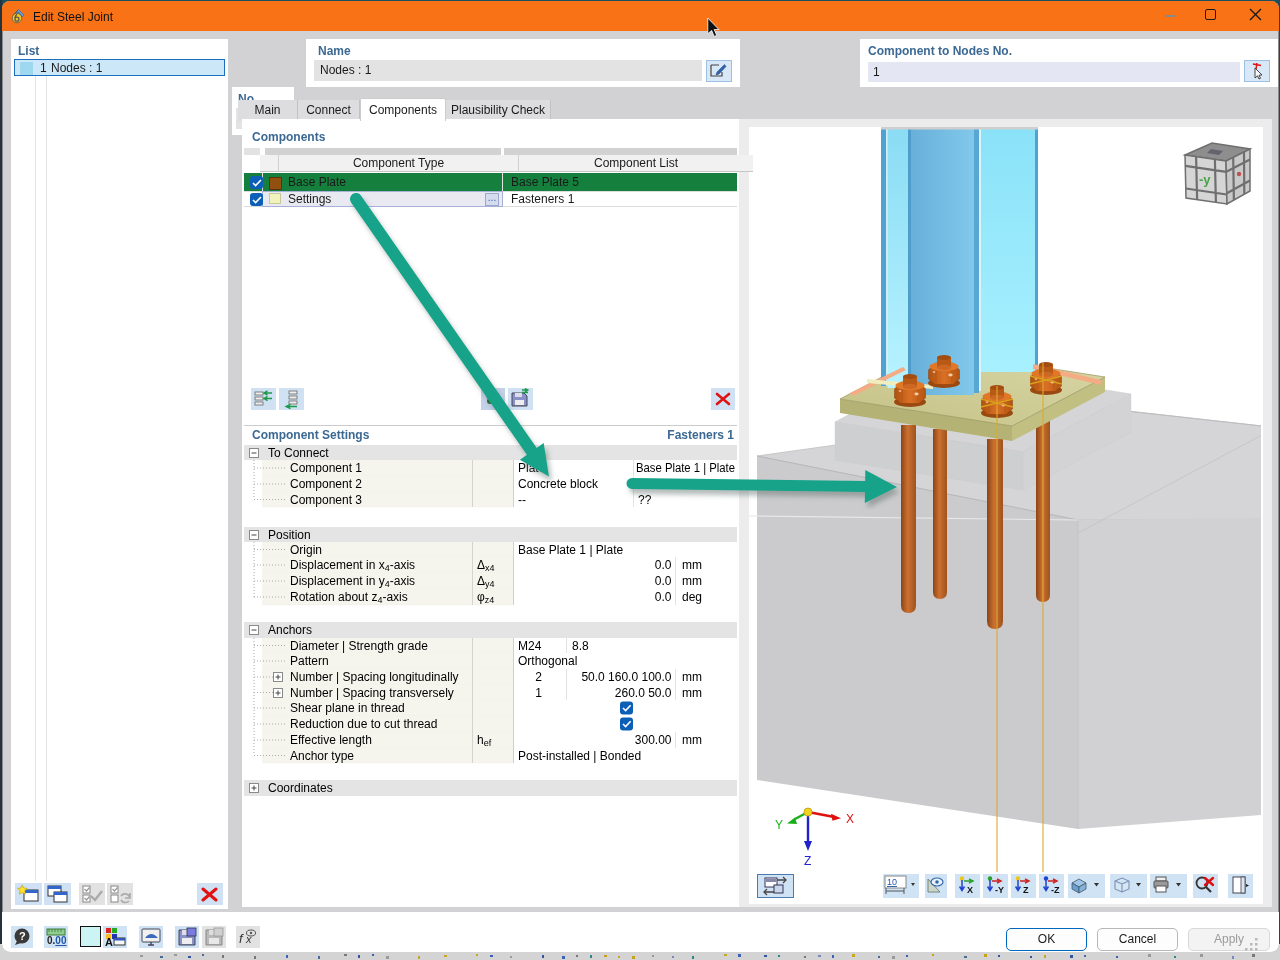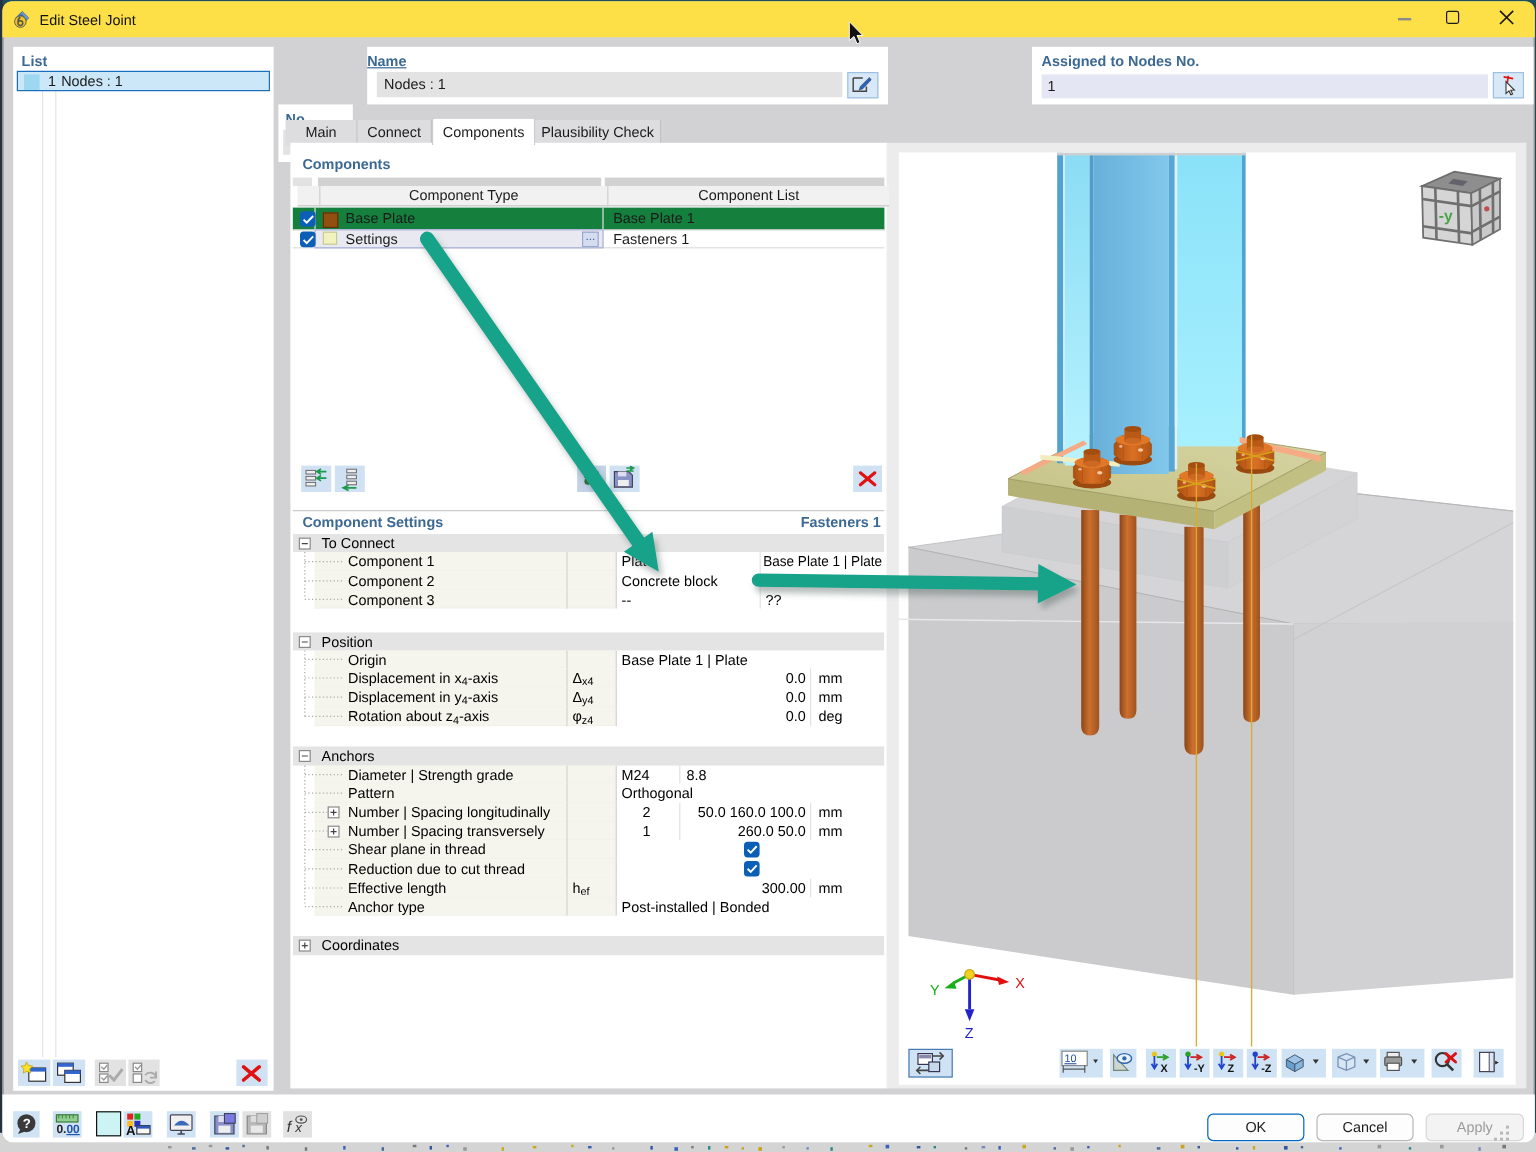--- a/index.html
+++ b/index.html
@@ -1,21 +1,21 @@
 <!DOCTYPE html>
 <html><head>
 <meta charset="utf-8">
 <style>
   * { margin:0; padding:0; box-sizing:border-box; }
   html,body { width:1280px; height:960px; overflow:hidden; }
   body { font-family:"Liberation Sans", sans-serif; font-size:12px; color:#1a1a1a; background:#26454f; position:relative; }
   .abs { position:absolute; }
   .hdr { color:#3b6993; font-weight:bold; }
   .dlg { position:absolute; left:2px; top:1px; width:1277px; height:951px; background:#d2d1d4; border-radius:8px; box-shadow:0 0 0 1px #8a8a8a inset; }
-  .titlebar { position:absolute; left:0; top:0; width:100%; height:30px; background:#fde047; border-radius:8px 8px 0 0; }
+  .titlebar { position:absolute; left:0; top:0; width:100%; height:30px; background:#f97316; border-radius:8px 8px 0 0; }
   .panel { position:absolute; background:#fff; }
   .inp { position:absolute; background:#e3e3e3; font-size:12px; line-height:21px; }
   .lav { background:#e4e7f3; }
   .btn-blue { position:absolute; background:#cfe1f2; }
   .btn-gray { position:absolute; background:#e2e2e2; }
   .tab { position:absolute; top:99px; height:21px; background:#dddddf; border-right:1px solid #c2c2c4; text-align:center; line-height:20px; }
   .tab.active { top:97px; height:23px; background:#fff; z-index:3; line-height:23px; border:1px solid #cccccc; border-bottom:none; border-radius:2px 2px 0 0; }
   svg text { font-family:"Liberation Sans", sans-serif; }
 </style>
 </head>
@@ -82,30 +82,30 @@
     <svg class="abs" style="left:190px;top:848px;" width="18" height="15" viewBox="0 0 18 15">
         <path d="M2 2 L15 13 M15 2 L2 13" stroke="#e01212" stroke-width="3" stroke-linecap="round"></path>
       </svg>
   </div>
 
   <div class="panel" style="left:230px;top:38px;width:62px;height:48px;margin-top:48px;">
     <div class="abs hdr" style="left:6px;top:5px;">No.</div>
     <div class="inp" style="left:4px;top:21px;width:54px;height:21px;text-align:right;padding-right:5px;">1</div>
   </div>
   <div class="panel" style="left:304px;top:38px;width:434px;height:48px;">
-    <div class="abs hdr" style="left:0;top:5px;text-decoration:underline;">Name</div>
+    <div class="abs hdr" style="left:12px;top:5px;">Name</div>
     <div class="inp" style="left:8px;top:21px;width:388px;height:21px;padding-left:6px;">Nodes : 1</div>
     <div class="abs" style="left:400px;top:21px;width:26px;height:22px;background:#d8e8f6;border:1px solid #9ec0e2;"></div>
     <svg class="abs" style="left:404px;top:24px;" width="17" height="15" viewBox="0 0 17 15">
       <path d="M1 2 h8 M1 2 v11 h11 v-4" stroke="#444" stroke-width="1.2" fill="none"></path>
       <path d="M14.5 1.5 L7 9 L6 12 L9 11 L16 3.5 Z" fill="#2a66b8" stroke="#224" stroke-width="0.4"></path>
     </svg>
   </div>
   <div class="panel" style="left:858px;top:38px;width:418px;height:48px;">
-    <div class="abs hdr" style="left:8px;top:5px;">Assigned to Nodes No.</div>
+    <div class="abs hdr" style="left:8px;top:5px;">Component to Nodes No.</div>
     <div class="inp lav" style="left:8px;top:23px;width:372px;height:20px;padding-left:5px;">1</div>
     <div class="abs" style="left:384px;top:21px;width:26px;height:22px;background:#d8e8f6;border:1px solid #9ec0e2;"></div>
     <svg class="abs" style="left:389px;top:24px;" width="16" height="17" viewBox="0 0 16 17">
       <path d="M4 1 L12 2.5 M8 0 L7 6" stroke="#e01212" stroke-width="1.4"></path>
       <path d="M6 5 L6 15 L8.5 12.8 L10 16 L11.5 15.3 L10 12.2 L13 12 Z" fill="#f8f8f8" stroke="#333" stroke-width="0.9"></path>
     </svg>
   </div>
 
   <div class="tab" style="left:236px;width:60px;">Main</div>
   <div class="tab" style="left:296px;width:62px;">Connect</div>
@@ -239,37 +239,37 @@
     <circle cx="61" cy="685" r="4" fill="#f2d21e" stroke="#c8a818"></circle>
     </svg>
   </div>
 
   <div class="abs hdr" style="left:250px;top:129px;">Components</div>
 
   <div class="abs" style="left:242px;top:147px;width:16px;height:7px;background:#e2e2e2;"></div>
   <div class="abs" style="left:263px;top:147px;width:236px;height:7px;background:#d2d2d2;"></div>
   <div class="abs" style="left:502px;top:147px;width:233px;height:7px;background:#d2d2d2;"></div>
 
-  <div class="abs" style="left:246px;top:154px;width:493px;height:17px;background:#f1f1f1;border-bottom:1px solid #c6c6c6;">
+  <div class="abs" style="left:258px;top:154px;width:493px;height:17px;background:#f1f1f1;border-bottom:1px solid #c6c6c6;">
     <div class="abs" style="left:18px;top:0;width:1px;height:17px;background:#d0d0d0;"></div>
     <div class="abs" style="left:258px;top:0;width:1px;height:17px;background:#d0d0d0;"></div>
     <div class="abs" style="left:19px;top:1px;width:239px;text-align:center;">Component Type</div>
     <div class="abs" style="left:259px;top:1px;width:234px;text-align:center;">Component List</div>
   </div>
 
   <div class="abs" style="left:242px;top:172px;width:493px;height:19px;border-bottom:1px solid #dcdcdc;background:#15803d;">
     <div class="abs" style="left:18px;top:0;width:1px;height:19px;background:#e2e2e2;"></div>
     <div class="abs" style="left:258px;top:0;width:1px;height:19px;background:#e2e2e2;"></div>
     <div class="abs" style="left:5.5px;top:3px;width:13px;height:13px;background:#0c5fb6;border-radius:3px;"></div>
     <svg class="abs" style="left:7.5px;top:6px;" width="10" height="8" viewBox="0 0 10 8">
         <path d="M1 4 L3.6 6.6 L9 1" stroke="#fff" stroke-width="1.6" fill="none"></path>
       </svg>
     <div class="abs" style="left:25px;top:3.5px;width:13px;height:13px;background:#91500f;border:1px solid #5a3408;"></div>
     <div class="abs" style="left:44px;top:2px;">Base Plate</div>
-    <div class="abs" style="left:267px;top:2px;">Base Plate 1</div>
+    <div class="abs" style="left:267px;top:2px;">Base Plate 5</div>
   </div>
 
   <div class="abs" style="left:242px;top:191px;width:493px;height:15px;background:#fff;border-bottom:1px solid #dcdcdc;">
     <div class="abs" style="left:18px;top:-1px;width:241px;height:16px;background:#e9e9f1;border:1px solid #a8b0d8;"></div>
     <div class="abs" style="left:5.5px;top:0.5px;width:13px;height:13px;background:#0c5fb6;border-radius:3px;"></div>
     <svg class="abs" style="left:7.5px;top:3.5px;" width="10" height="8" viewBox="0 0 10 8">
         <path d="M1 4 L3.6 6.6 L9 1" stroke="#fff" stroke-width="1.6" fill="none"></path>
       </svg>
     <div class="abs" style="left:25px;top:1px;width:12px;height:11px;background:#f2f2bc;border:1px solid #c8c89a;"></div>
     <div class="abs" style="left:44px;top:0px;">Settings</div>

